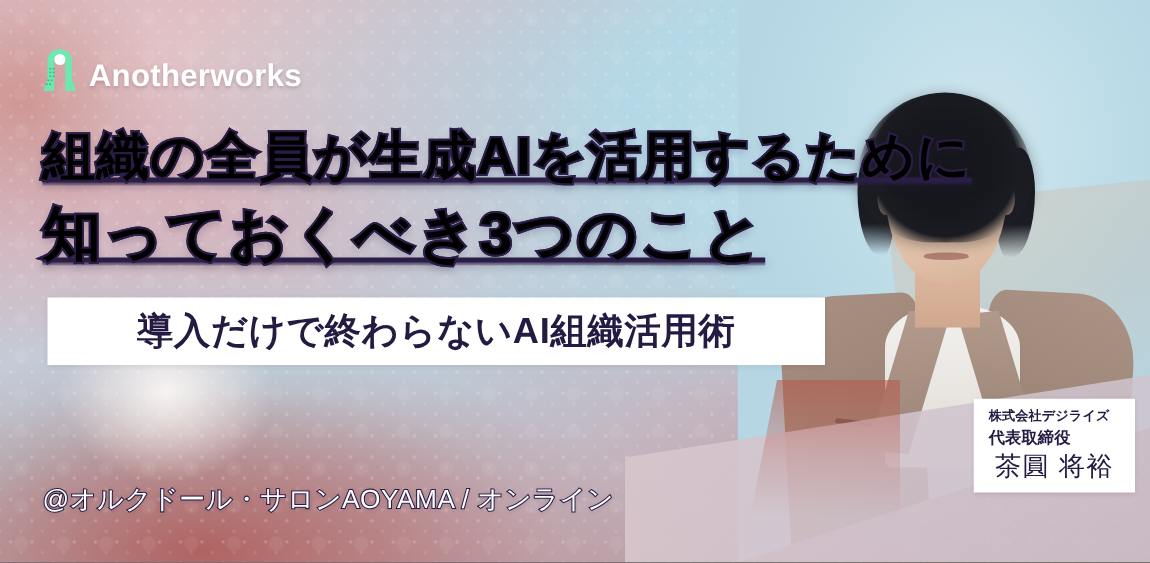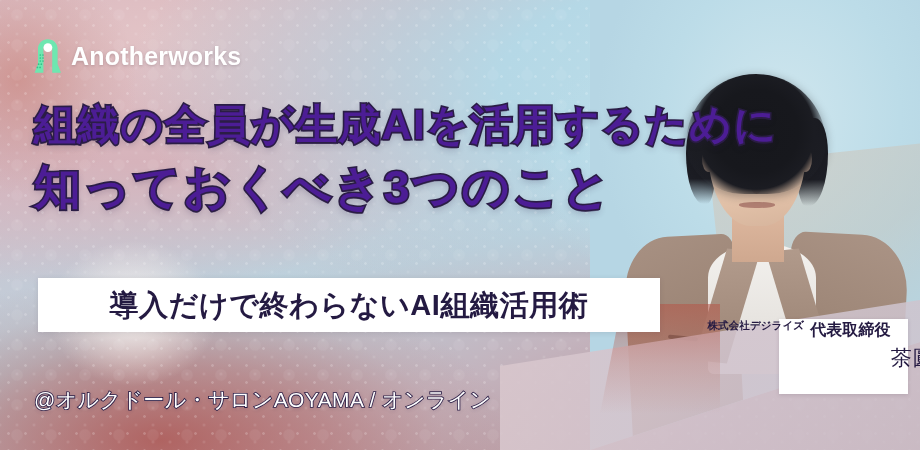--- a/index.html
+++ b/index.html
@@ -296,72 +296,72 @@
     background: linear-gradient(180deg, rgba(182,84,70,0.55) 0%, rgba(190,120,110,0.30) 55%, rgba(200,160,160,0) 100%);
     clip-path: polygon(18% 0, 100% 0, 100% 100%, 0 100%);
   }
 
   
   .logo {
     position: absolute;
     left: 34px;
     top: 38px;
     display: flex;
-    align-items: center;
+    align-items: flex-end;
     gap: 9px;
   }
   .logo-mark { width: 28px; height: 36px; display: block; }
   .logo-text {
     color: #ffffff;
     font-size: 25px;
     font-weight: 700;
     letter-spacing: 0.2px;
     line-height: 1;
     text-shadow: 0 1px 3px rgba(90,70,80,0.28);
   }
 
   
   .headline {
     position: absolute;
     left: 34px;
     top: 96px;
     width: 650px;
   }
   .hl-line {
-    color: #4c1d95;
+    color: #000000;
     font-weight: 700;
     font-size: 42px;
     line-height: 1.36;
     letter-spacing: 1.2px;
     white-space: nowrap;
     -webkit-text-stroke: 3.2px #2b1e46;
     paint-order: stroke fill;
     text-shadow:
       0 2px 0 rgba(43,30,70,0.55),
       0 3px 7px rgba(43,30,70,0.30);
+    text-decoration: underline;
   }
   .hl-line.l2 {
     font-size: 47px;
     letter-spacing: 2px;
     margin-top: 2px;
   }
 
   
   .subtitle-bar {
     position: absolute;
     left: 38px;
     top: 238px;
     width: 622px;
     height: 54px;
     background: #ffffff;
     display: flex;
     align-items: center;
     justify-content: center;
     box-shadow: 0 1px 5px rgba(70,50,70,0.14);
-    margin-top: 40px;
   }
   .subtitle-text {
     color: #241a42;
     font-size: 29px;
     font-weight: 700;
     letter-spacing: 0.6px;
     line-height: 1;
     white-space: nowrap;
   }
 
@@ -398,40 +398,40 @@
 
   
   .speaker-card {
     position: absolute;
     left: 779px;
     top: 319px;
     width: 129px;
     height: 75px;
     background: #ffffff;
     display: flex;
-    flex-direction: row;
+    flex-direction: column;
     align-items: center;
     justify-content: center;
     padding: 0 6px;
     box-sizing: border-box;
     box-shadow: 0 1px 4px rgba(70,50,70,0.16);
   }
   .speaker-company {
     color: #241a42;
     font-size: 10.5px;
     font-weight: 700;
     line-height: 1.32;
     letter-spacing: 0.1px;
     align-self: flex-start;
     margin-left: 6px;
     white-space: nowrap;
   }
   .speaker-role {
     color: #241a42;
-    font-size: 16px;
+    font-size: 13px;
     font-weight: 700;
     line-height: 1.32;
     letter-spacing: 0.1px;
     align-self: flex-start;
     margin-left: 6px;
     white-space: nowrap;
   }
   .speaker-name {
     color: #241a42;
     font-size: 21px;

